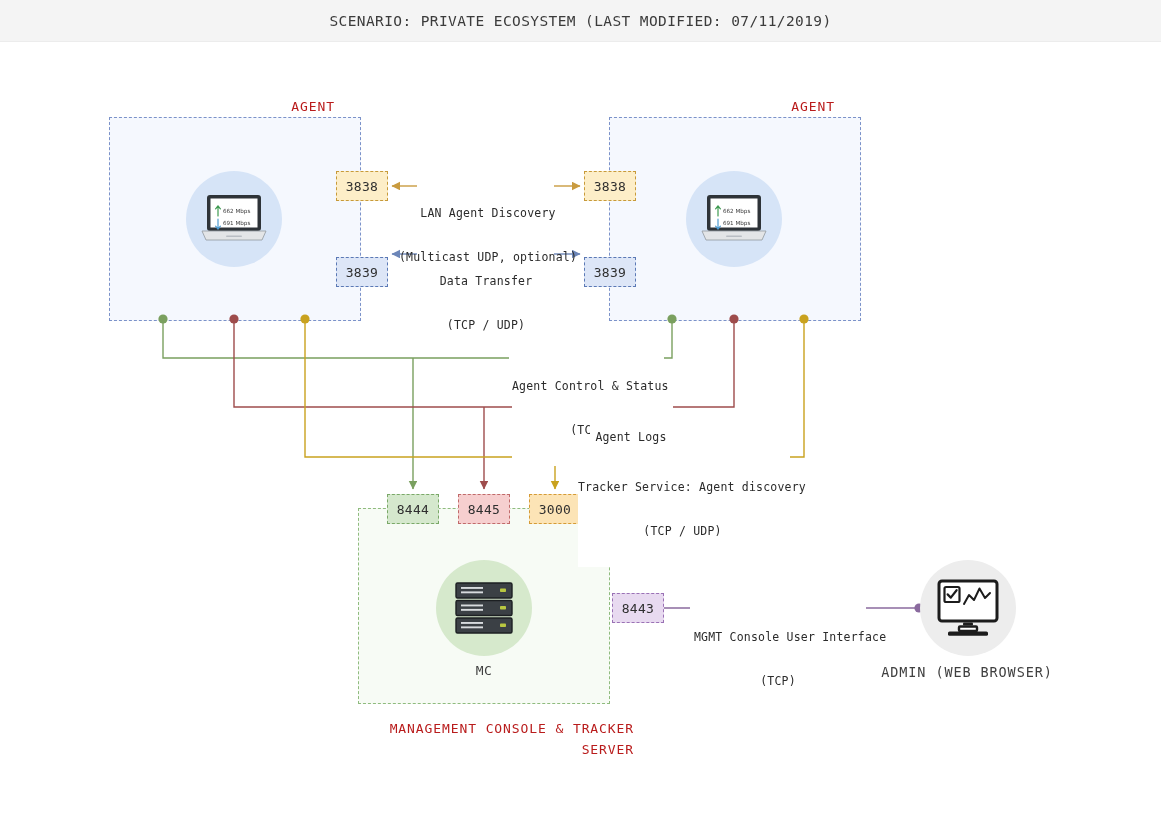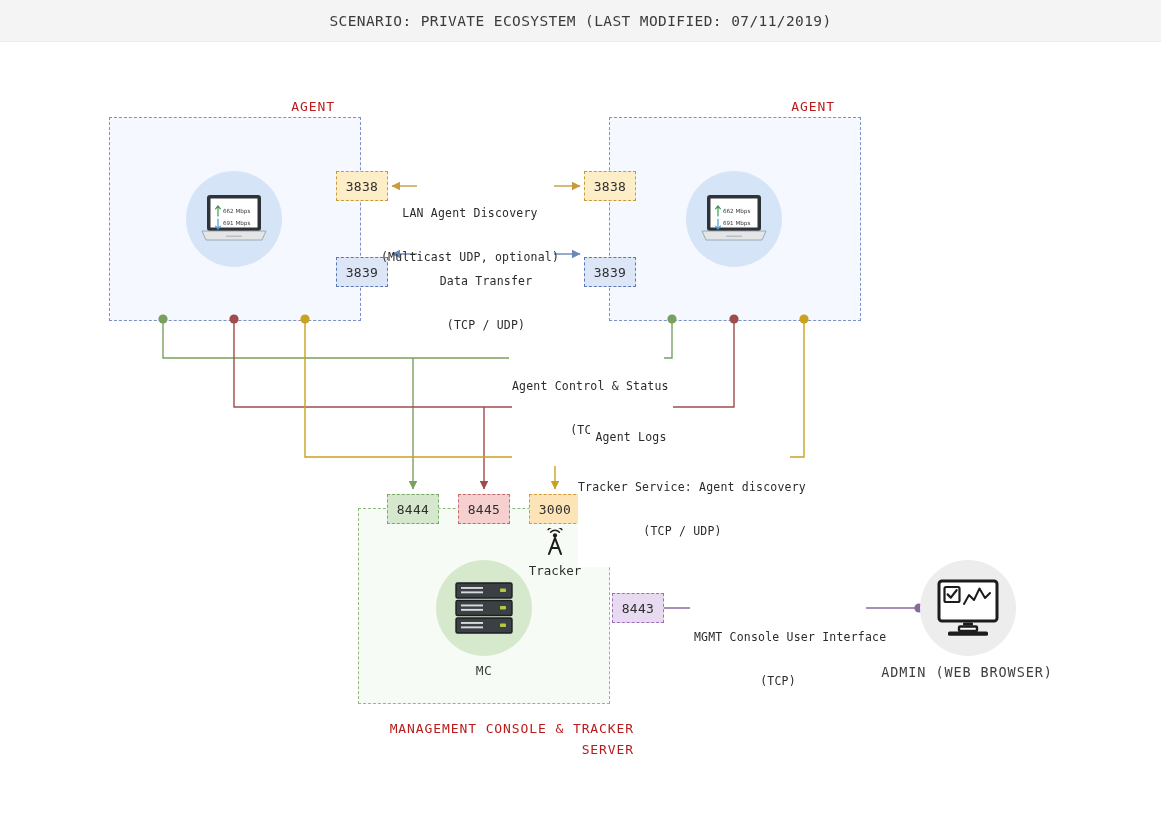--- a/index.html
+++ b/index.html
@@ -221,21 +221,21 @@
   <div class="port port-amber" style="left:584px; top:171px;">3838</div>
   <div class="port port-blue" style="left:336px; top:239px;">3839</div>
   <div class="port port-blue" style="left:584px; top:239px;">3839</div>
 
   <div class="port port-green" style="left:387px; top:494px;">8444</div>
   <div class="port port-red" style="left:458px; top:494px;">8445</div>
   <div class="port port-orange" style="left:529px; top:494px;">3000</div>
 
   <div class="port port-purple" style="left:584px; top:593px;">8443</div>
 
-  <div class="flow-label" style="left:370px; top:177px; width:200px;">
+  <div class="flow-label" style="left:388px; top:177px; width:200px;">
     <div>LAN Agent Discovery</div>
     <div>(Multicast UDP, optional)</div>
   </div>
 
   <div class="flow-label" style="left:410px; top:245px; width:152px;">
     <div>Data Transfer</div>
     <div>(TCP / UDP)</div>
   </div>
 
   <div class="flow-label" style="left:512px; top:350px; width:152px; background:#ffffff;">
@@ -277,29 +277,20 @@
       <rect x="11.5" y="5.5" width="47" height="29" fill="#ffffff"></rect>
       <path d="M19 13 L19 23 M19 13 L16.6 15.8 M19 13 L21.4 15.8" stroke="#3f9b52" stroke-width="1.2" fill="none" stroke-linecap="round"></path>
       <path d="M19 26 L19 36 M19 36 L16.6 33.2 M19 36 L21.4 33.2" stroke="#4e9bd0" stroke-width="1.2" fill="none" stroke-linecap="round"></path>
       <text x="24" y="20" font-family="DejaVu Sans, sans-serif" font-size="5.6" fill="#3a3a3a">662 Mbps</text>
       <text x="24" y="32" font-family="DejaVu Sans, sans-serif" font-size="5.6" fill="#3a3a3a">691 Mbps</text>
       <path d="M3 38 L67 38 L63 47 L7 47 Z" fill="#e3e5e7" stroke="#9aa0a6" stroke-width="0.9"></path>
       <rect x="27" y="42.4" width="16" height="1.6" rx="0.8" fill="#b9bec4"></rect>
     </svg>
   </div>
 
-  <div class="tracker-wrap" style="left:505px; top:528px; width:100px;">
-    <svg width="30" height="30" viewBox="0 0 30 30">
-      <path d="M15 10 L9 26 M15 10 L21 26 M11.2 20 L18.8 20" stroke="#1c1c1c" stroke-width="2.1" fill="none" stroke-linecap="round"></path>
-      <circle cx="15" cy="7.4" r="2.1" fill="#1c1c1c"></circle>
-      <path d="M10.6 4.2 A6 6 0 0 1 19.4 4.2" stroke="#1c1c1c" stroke-width="1.5" fill="none" stroke-linecap="round"></path>
-      <path d="M8.2 1.6 A9.4 9.4 0 0 1 21.8 1.6" stroke="#1c1c1c" stroke-width="1.5" fill="none" stroke-linecap="round"></path>
-    </svg>
-    <div class="tracker-label">Tracker</div>
-  </div>
 
   <div class="node-circle circle-green" style="left:436px; top:560px; width:96px; height:96px;">
     <svg width="62" height="56" viewBox="0 0 62 56">
       <rect x="3" y="3" width="56" height="15" rx="1.5" fill="#3b4045" stroke="#1c1f22" stroke-width="1.4"></rect>
       <rect x="3" y="20.5" width="56" height="15" rx="1.5" fill="#3b4045" stroke="#1c1f22" stroke-width="1.4"></rect>
       <rect x="3" y="38" width="56" height="15" rx="1.5" fill="#3b4045" stroke="#1c1f22" stroke-width="1.4"></rect>
       <rect x="8" y="7" width="22" height="1.9" fill="#d8dbde"></rect>
       <rect x="8" y="11.4" width="22" height="1.9" fill="#d8dbde"></rect>
       <rect x="8" y="24.5" width="22" height="1.9" fill="#d8dbde"></rect>
       <rect x="8" y="28.9" width="22" height="1.9" fill="#d8dbde"></rect>

